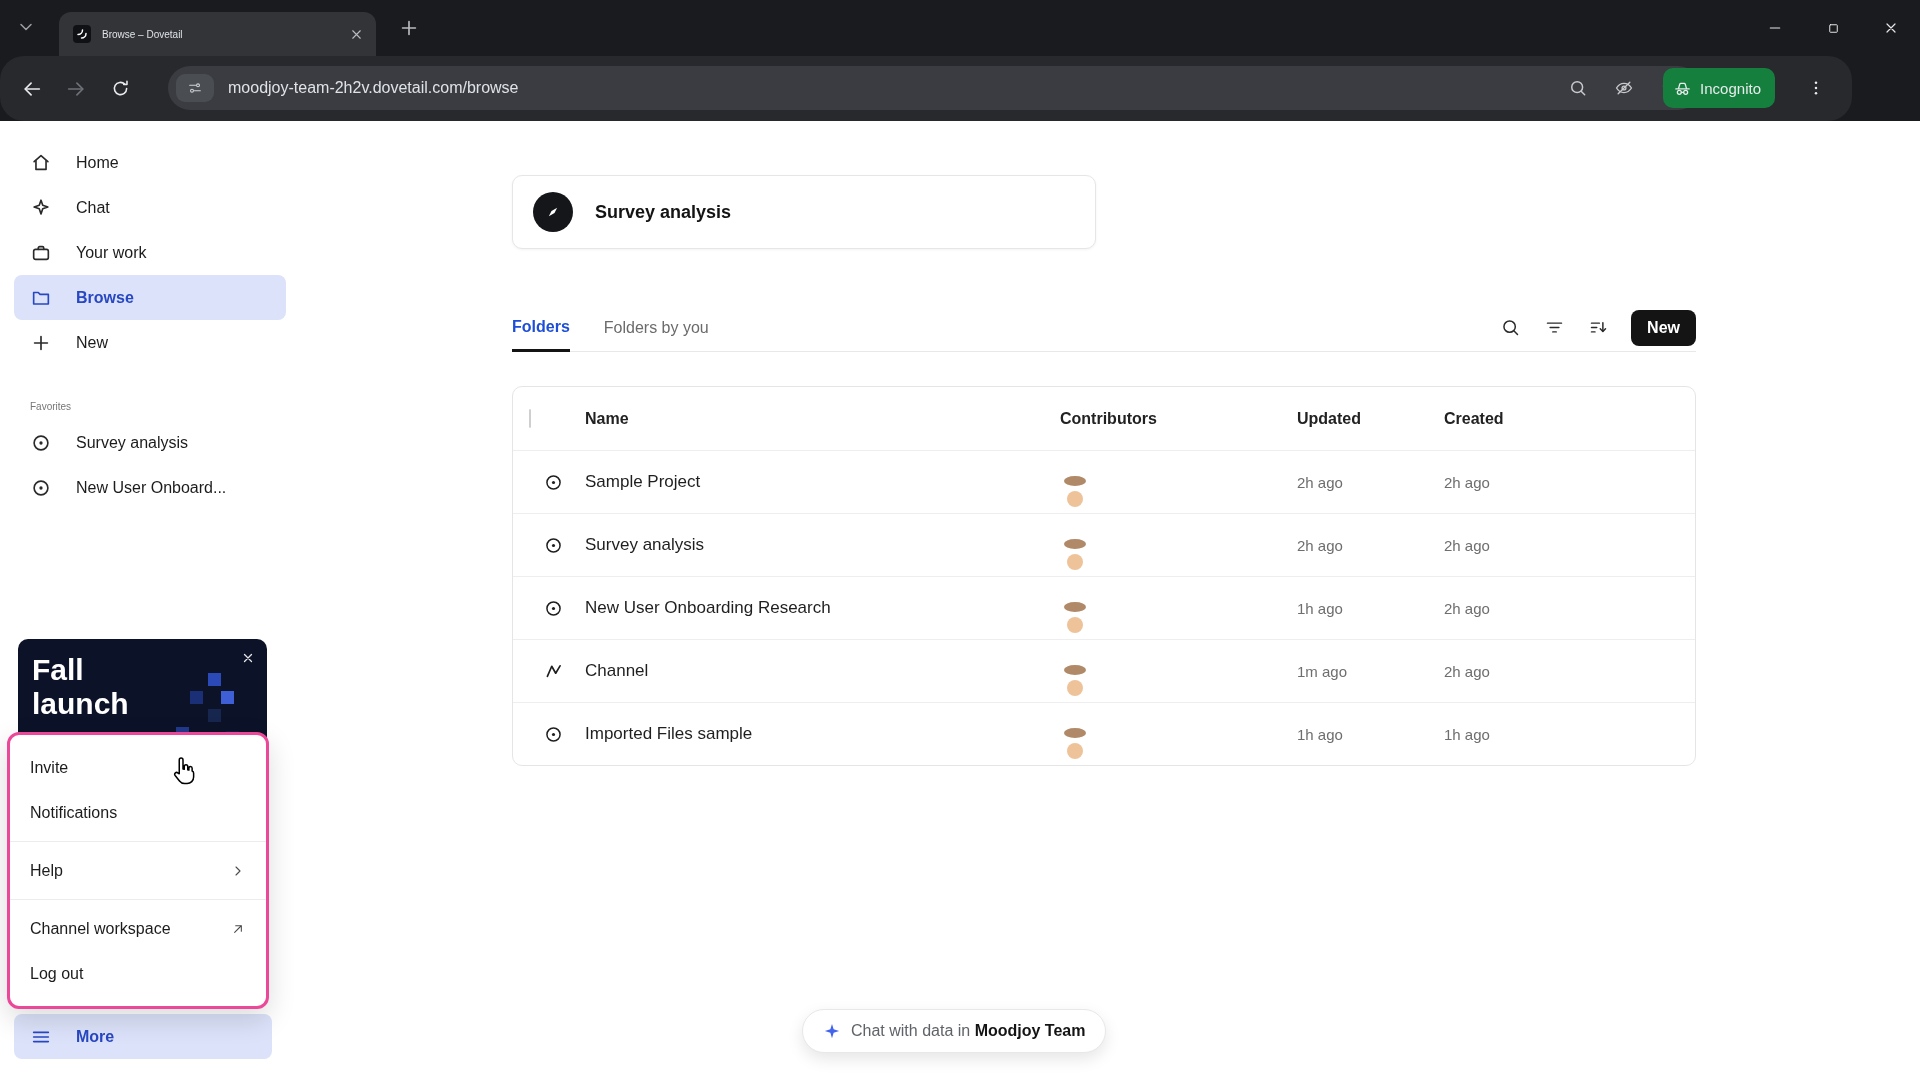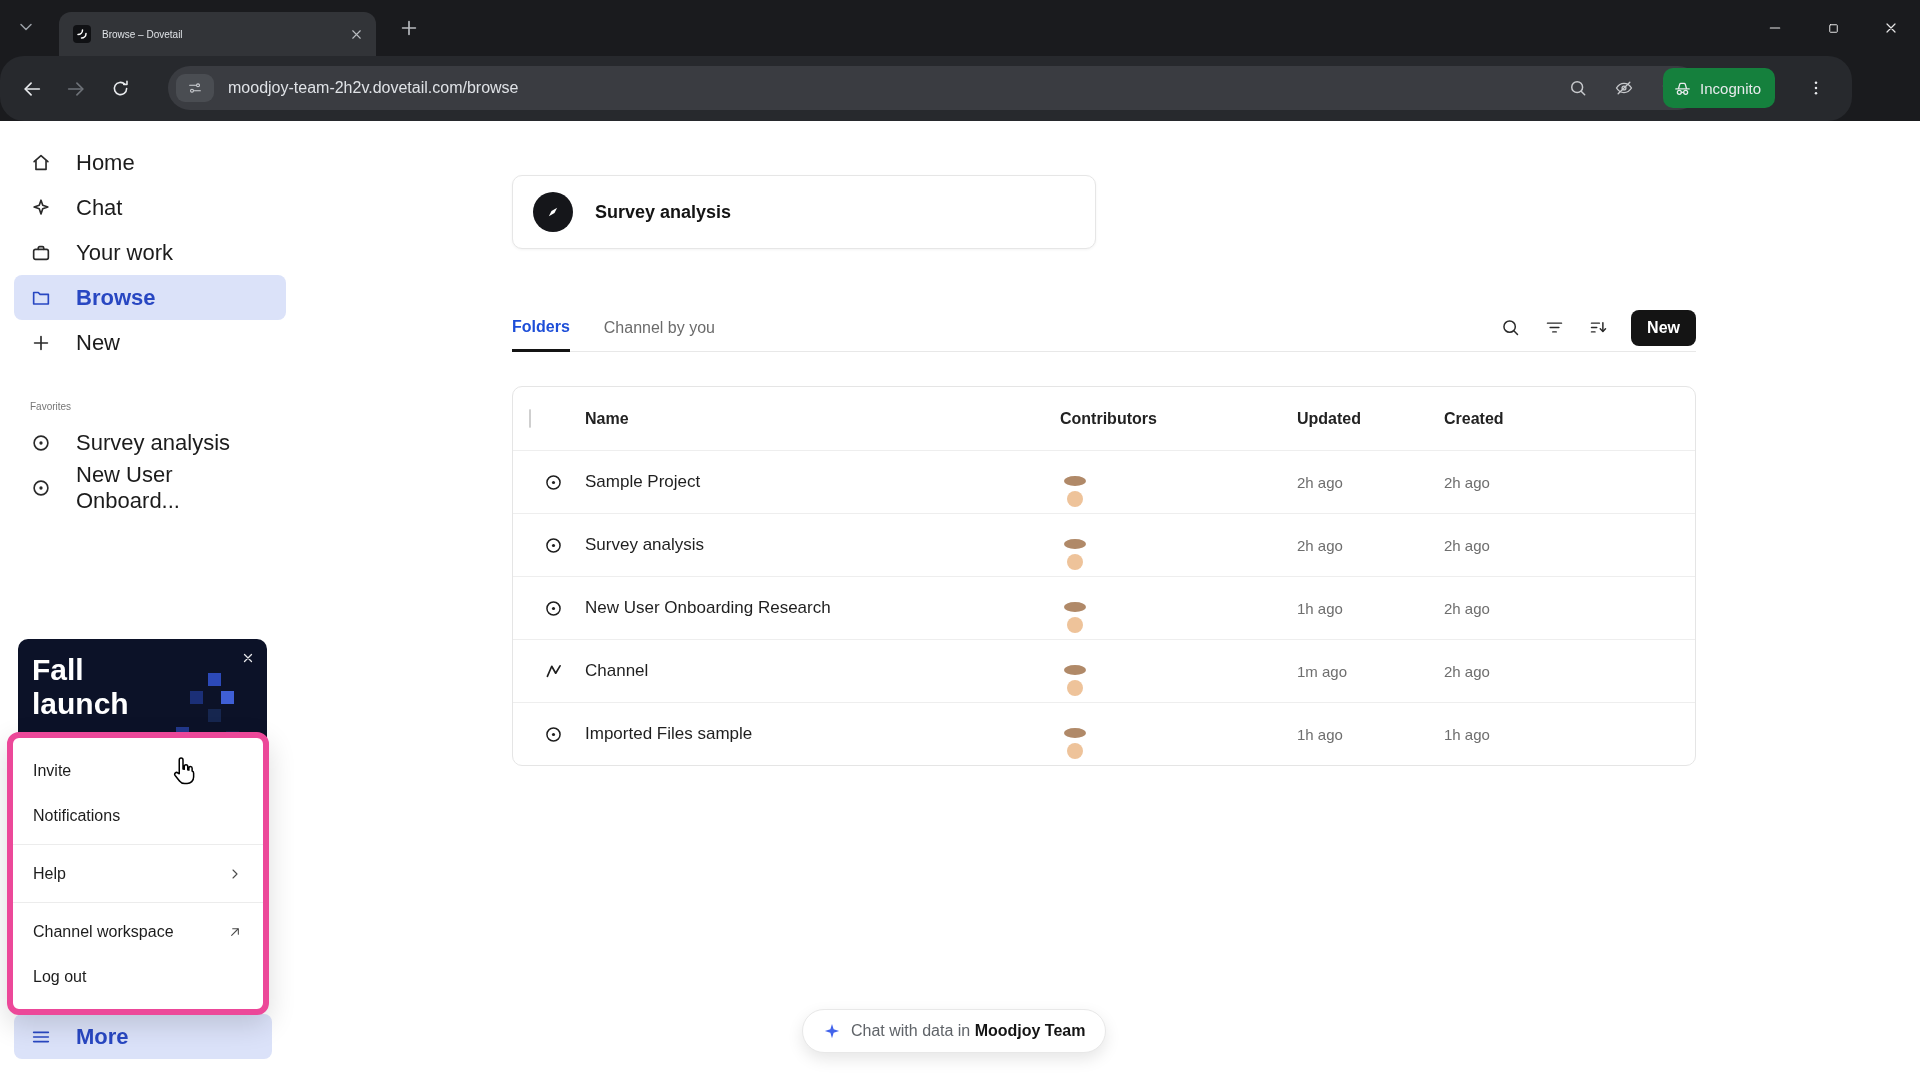--- a/index.html
+++ b/index.html
@@ -51,44 +51,44 @@
     display:flex; align-items:center; justify-content:center; color:#e8eaed; }
 
   
   .sidebar { position:absolute; top:121px; left:0; width:300px; bottom:0; background:#fff; }
   .sb-list { padding-top:19px; }
   .sb-item {
     display:flex; align-items:center; gap:24px; height:45px;
     margin:0 14px; padding:0 16px; border-radius:8px; color:#1c1c1c; cursor:default;
   }
   .sb-item .sb-icon { color:#2a2a2a; flex:0 0 22px; }
-  .sb-item .sb-label { font-size:22px; font-weight:500; }
+  .sb-item .sb-label { font-size:16px; font-weight:500; }
   .sb-item.active { background:#dbe2f9; color:#2847c2; }
   .sb-item.active .sb-icon { color:#2847c2; }
   .sb-item.active .sb-label { font-weight:600; }
   .fav-label { margin:36px 30px 8px; font-size:10px; color:#767676; }
 
   .promo {
     position:absolute; left:18px; top:518px; width:249px; height:210px;
     background:#0c1228; border-radius:10px; overflow:hidden;
   }
   .promo-title { position:absolute; left:14px; top:14px; width:130px;
     color:#fff; font-size:30px; font-weight:700; line-height:1.13; }
   .promo-close { position:absolute; right:12px; top:12px; color:#fff; opacity:.9; }
   .px { position:absolute; }
 
   .more-item { position:absolute; left:14px; top:893px; width:258px; height:45px;
     background:#dbe2f9; border-radius:8px; display:flex; align-items:center; gap:24px;
     padding:0 16px; color:#2847c2; }
-  .more-item .sb-label { font-size:22px; font-weight:600; }
+  .more-item .sb-label { font-size:16px; font-weight:600; }
 
   
   .popup {
     position:absolute; left:7px; top:732px; width:262px; z-index:50;
-    background:#fff; border:6px solid #ec4899; border-radius:12px;
+    background:#fff; border:3px solid #ec4899; border-radius:12px;
     box-shadow:0 10px 28px rgba(0,0,0,.14); padding:10px 0;
   }
   .pm-item { height:45px; display:flex; align-items:center; justify-content:space-between;
     padding:0 20px; font-size:16px; color:#1c1c1c; }
   .pm-item .trail { color:#4a4a4a; }
   .pm-div { height:1px; background:#ececec; margin:6px 0; }
 
   
   .main-col { position:absolute; left:512px; top:175px; width:1184px; }
   .header-card {
@@ -390,21 +390,21 @@
     <span class="hc-icon">
       <svg width="20" height="20" viewBox="0 0 24 24">
           <path d="M17 7l-3.2 6.2L7 17l3.2-6.2z" fill="#fff"></path>
         </svg>
     </span>
     <span class="hc-title">Survey analysis</span>
   </div>
 
   <div class="tabsrow">
     <span class="tab-label active" style="margin-right:34px;">Folders</span>
-    <span class="tab-label">Channel by you</span>
+    <span class="tab-label">Folders by you</span>
     <span class="spacer"></span>
     <div class="tr-actions">
       <span class="tr-iconbtn">
         <svg class="ic" width="21" height="21" viewBox="0 0 24 24" style="stroke-width:1.7">
             <circle cx="11" cy="11" r="6.5"></circle>
             <path d="M15.8 15.8L20 20"></path>
           </svg>
       </span>
       <span class="tr-iconbtn">
         <svg class="ic" width="21" height="21" viewBox="0 0 24 24" style="stroke-width:1.7">

